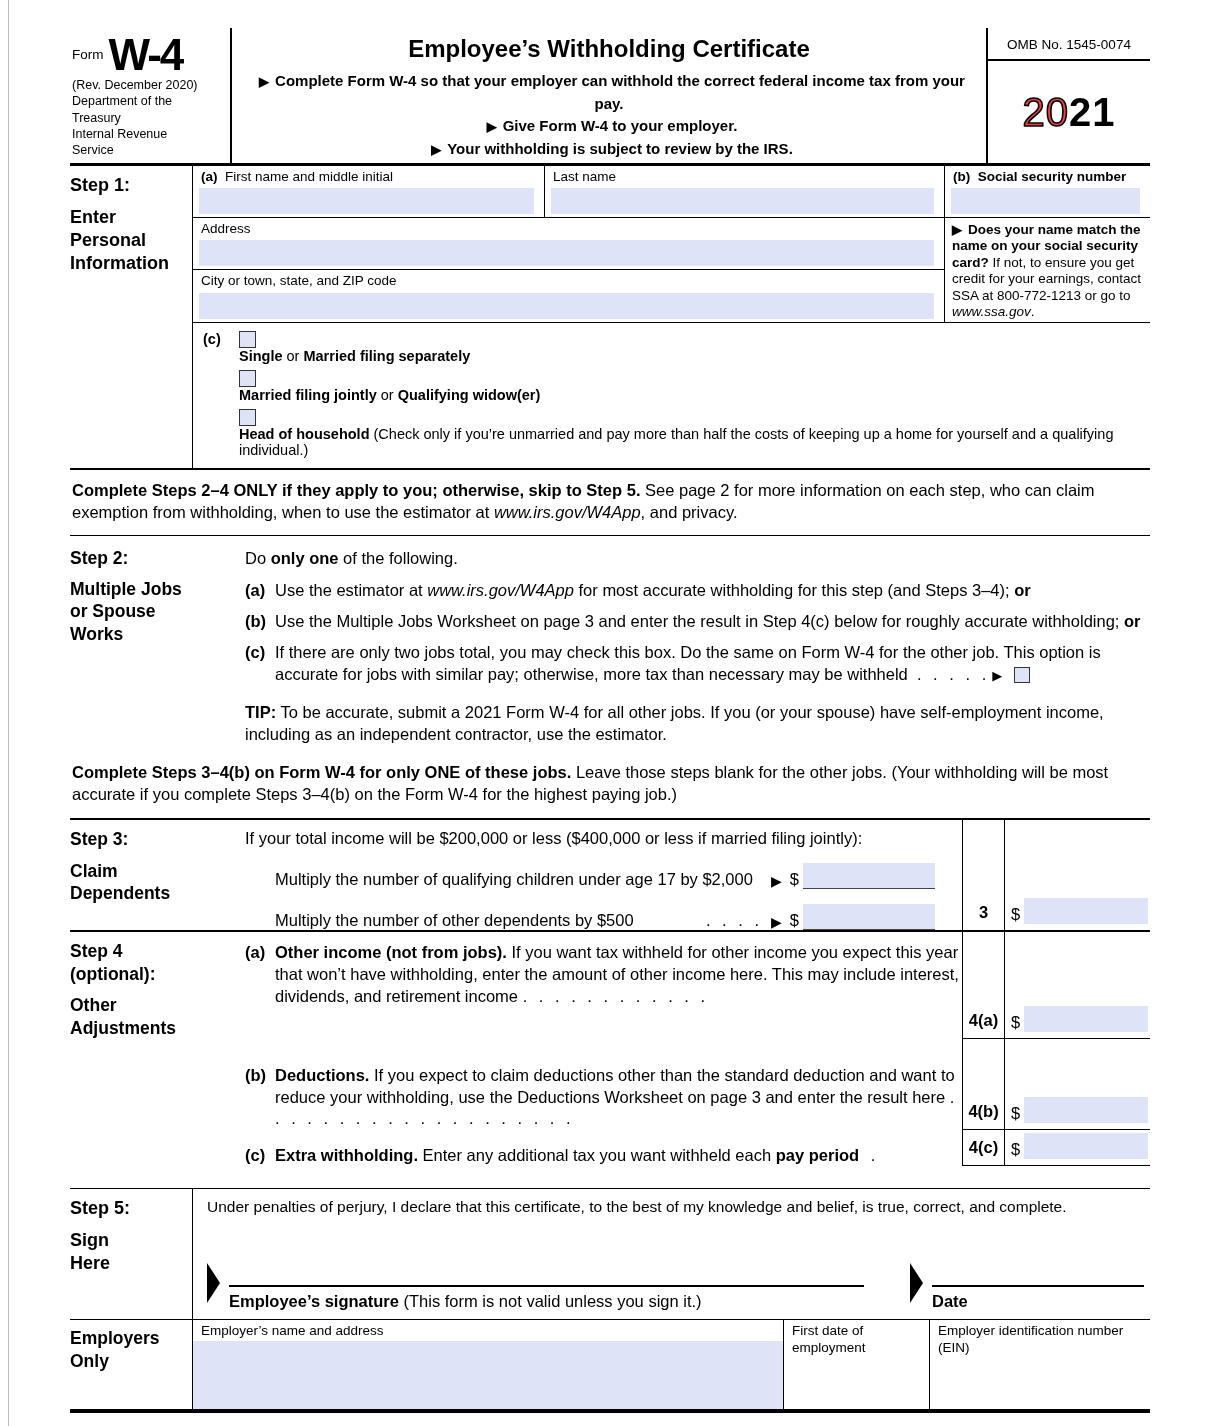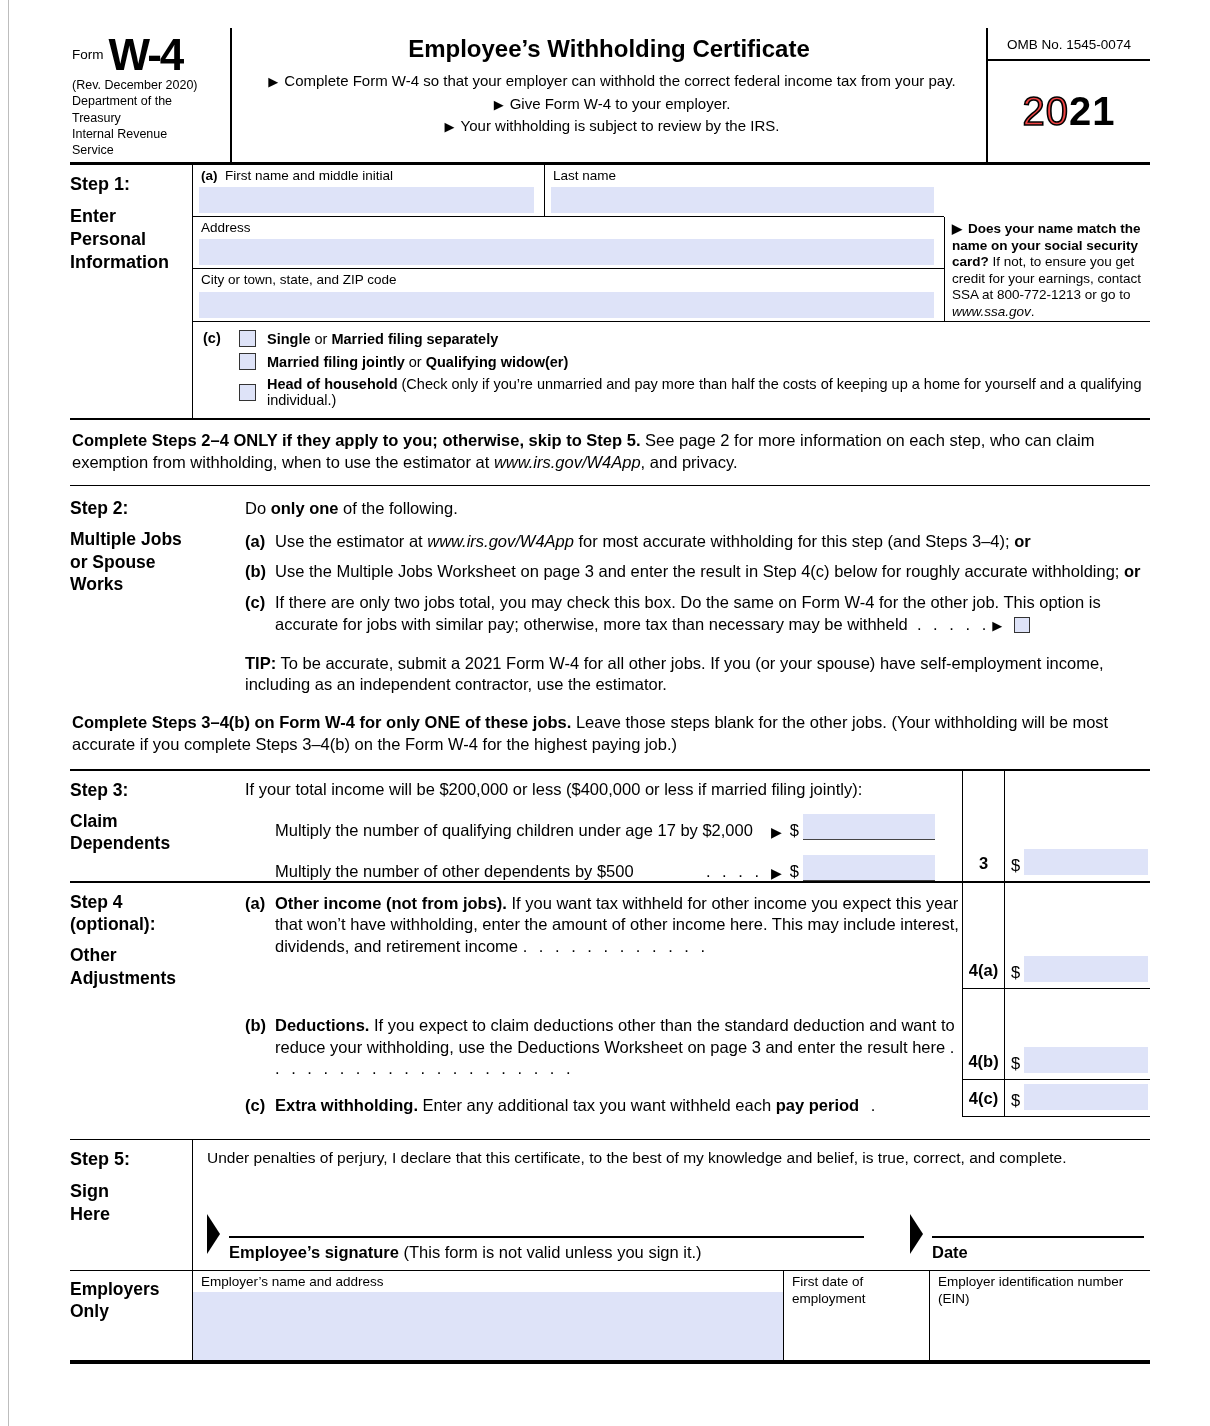--- a/index.html
+++ b/index.html
@@ -10,21 +10,21 @@
 
   
   .hdr { display:flex; border-bottom:3px solid #000; }
   .hdr-left { width:160px; padding:10px 18px 4px 2px; font-size:12.5px; line-height:1.3; }
   .wrow { display:flex; align-items:flex-end; }
   .form-small { font-size:13.5px; padding-bottom:7px; }
   .w4big { font-size:44px; font-weight:800; letter-spacing:-2px; line-height:.75; margin-left:5px; }
   .hdr-left .rev { margin-top:6px; }
   .hdr-center { flex:1; border-left:2px solid #000; text-align:center; padding:5px 8px 3px; }
   .hdr-title { font-size:24px; font-weight:800; margin:2px 0 7px; }
-  .hdr-bullet { font-size:15px; font-weight:400; line-height:1.5; }
+  .hdr-bullet { font-size:15px; font-weight:700; line-height:1.5; }
   .hdr-right { width:164px; border-left:2px solid #000; display:flex; flex-direction:column; }
   .omb { font-size:13.5px; text-align:center; padding:9px 2px 7px; border-bottom:2px solid #000; }
   .yearbox { flex:1; display:flex; align-items:center; justify-content:center; font-size:40px; }
   .y20 { color:#ef4444; -webkit-text-stroke:1.6px #000; font-weight:400; letter-spacing:1px; }
   .y21 { font-weight:800; letter-spacing:1px; }
 
   
   .stepcol { width:122px; flex:none; padding-top:8px; font-weight:700; font-size:18px; line-height:1.28; }
   .stepcol .t { margin-bottom:9px; }
   .stepcol2 { width:175px; flex:none; padding-top:8px; font-weight:700; font-size:17.5px; line-height:1.28; }
@@ -44,21 +44,21 @@
   .c-ssn   { grid-column:3; grid-row:1; border-left:1px solid #000; border-bottom:1px solid #000; }
   .c-addr  { grid-column:1 / span 2; grid-row:2; border-bottom:1px solid #000; }
   .c-city  { grid-column:1 / span 2; grid-row:3; border-bottom:1px solid #000; }
   .c-note  { grid-column:3; grid-row:2 / span 2; border-left:1px solid #000; border-bottom:1px solid #000;
              font-size:13.5px; line-height:1.22; padding:4px 4px 2px 7px; }
   .c-note b { font-weight:700; }
   .c-note i { font-style:italic; }
   .c-check { grid-column:1 / span 3; grid-row:4; display:flex; padding:8px 4px 10px 10px; }
   .ctag { width:36px; font-weight:700; font-size:14.5px; flex:none; }
   .cb-rows { flex:1; }
-  .cb-row { display:flex; align-items:center; margin-bottom:6px; font-size:14.5px; }
+  .cb-row { display:flex; margin-bottom:6px; font-size:14.5px;flex-direction:column; }
   .cb-row:last-child { margin-bottom:0; }
   .cb { width:17px; height:17px; background:#dee3f8; border:1px solid #333; margin-right:11px; flex:none; }
   .cb-row b { font-weight:700; }
 
   
   .notice1 { padding:10px 2px 11px 2px; font-size:16.5px; line-height:1.32; border-bottom:1.5px solid #000; }
   .notice1 b, .notice2 b { font-weight:700; }
   .notice1 i, .s2-body i { font-style:italic; }
   .notice2 { padding:6px 2px 13px 2px; font-size:16.5px; line-height:1.32; border-bottom:2px solid #000; }
 
@@ -167,20 +167,24 @@
       </div>
       <div class="s1-body">
         <div class="cell c-first">
           <div class="lab"><b>(a)</b>&nbsp;&nbsp;<span>First name and middle initial</span></div>
           <div class="field fill"></div>
         </div>
         <div class="cell c-last">
           <div class="lab">Last name</div>
           <div class="field fill"></div>
         </div>
+        <div class="cell c-ssn">
+          <div class="lab"><b>(b)</b>&nbsp;&nbsp;<b>Social security number</b></div>
+          <div class="field fill"></div>
+        </div>
         <div class="cell c-addr">
           <div class="lab">Address</div>
           <div class="field fill"></div>
         </div>
         <div class="cell c-city">
           <div class="lab">City or town, state, and ZIP code</div>
           <div class="field fill"></div>
         </div>
         <div class="c-note">
           <b><span class="arrow-sm" style="margin-left:0">▶</span><span>Does your name match the name on your social security card?</span></b><span> If not, to ensure you get credit for your earnings, contact SSA at 800-772-1213 or go to </span><i>www.ssa.gov</i><span>.</span>

